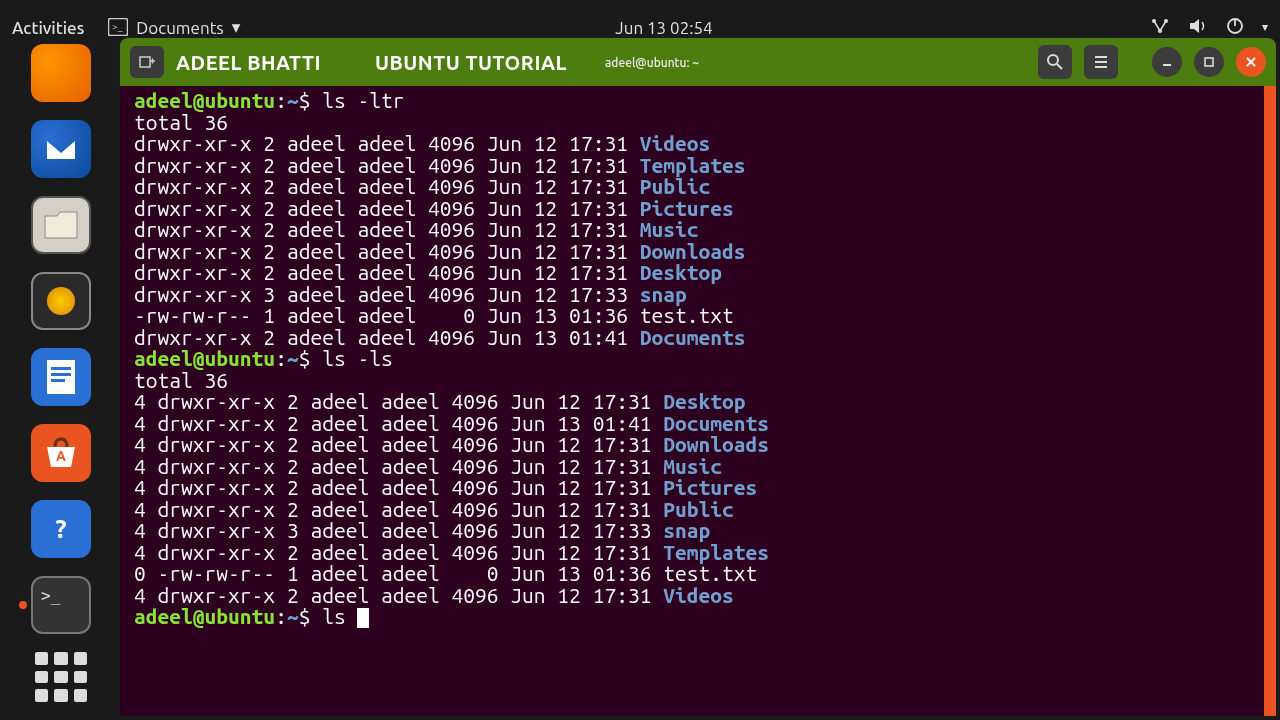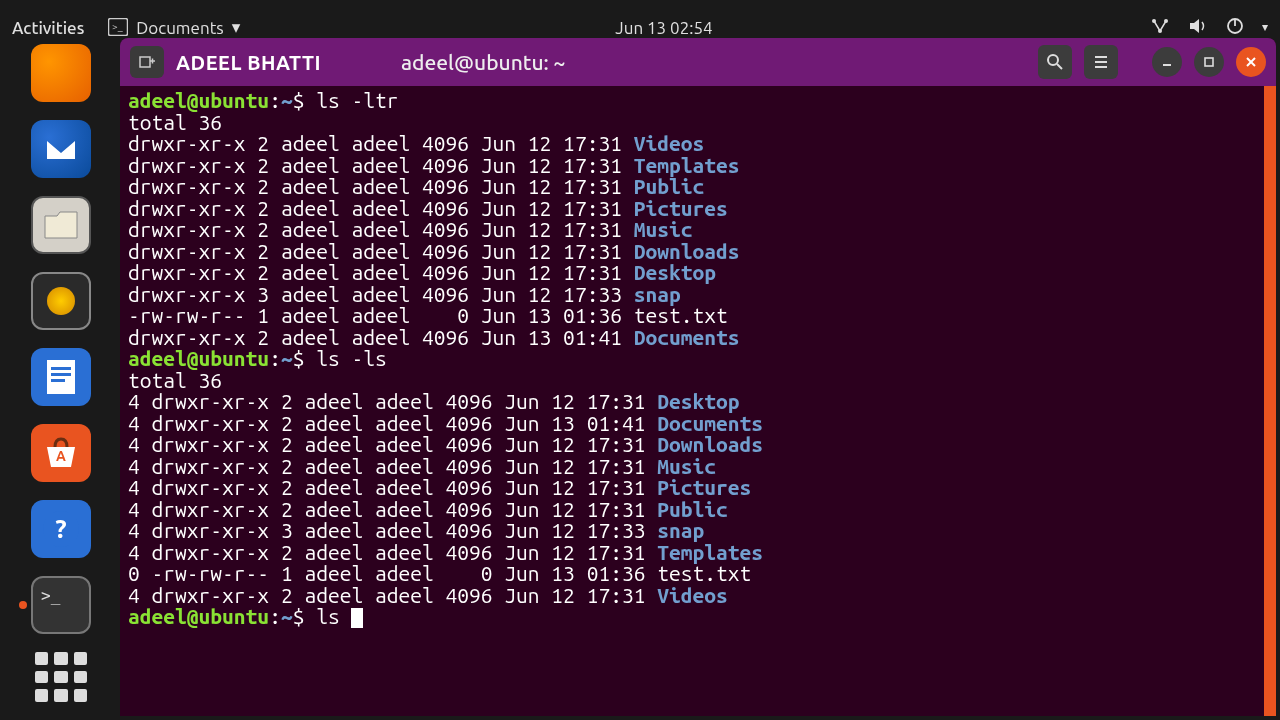--- a/index.html
+++ b/index.html
@@ -105,42 +105,42 @@
   top: 38px;
   bottom: 4px;
   background: #2c001e;
   border-radius: 8px 8px 0 0;
   overflow: hidden;
   display: flex;
   flex-direction: column;
 }
 .titlebar {
   height: 48px;
-  background: #701a75;
+  background: #4d7c0f;
   display: flex;
   align-items: center;
   padding: 0 10px;
   gap: 12px;
 }
 .tab-button {
   width: 34px; height: 32px;
   background: #3a3a3a;
   border-radius: 6px;
   display: flex; align-items: center; justify-content: center;
   color: #ccc;
 }
 .title-text {
   color: #fff;
   font-size: 20px;
   font-weight: 600;
   letter-spacing: 0.5px;
 }
 .title-info {
   color: #eee;
-  font-size: 21px;
+  font-size: 12px;
   font-weight: 500;
 }
 .title-spacer { flex: 1; }
 .win-btn {
   width: 34px; height: 34px;
   border-radius: 6px;
   background: #3c3c3c;
   display: flex; align-items: center; justify-content: center;
   color: #ddd;
 }
@@ -150,20 +150,21 @@
 .terminal-body {
   flex: 1;
   padding: 4px 8px;
   font-family: "Ubuntu Mono", "DejaVu Sans Mono", monospace;
   font-size: 21px;
   line-height: 21.5px;
   color: #ffffff;
   white-space: pre;
   overflow: hidden;
   position: relative;
+  margin-left: 6px;
 }
 .scrollbar {
   position: absolute;
   right: 0; top: 0; bottom: 0;
   width: 12px;
   background: #e95420;
 }
 .prompt-user { color: #8ae234; font-weight: bold; }
 .prompt-path { color: #729fcf; font-weight: bold; }
 .pwht { color: #ffffff; }
@@ -275,20 +276,21 @@
   <div class="titlebar">
     <div class="tab-button">
       <svg width="18" height="18" viewBox="0 0 18 18">
           <rect x="2" y="4" width="10" height="10" fill="none" stroke="#ccc" stroke-width="1.5"></rect>
           <line x1="12" y1="8" x2="17" y2="8" stroke="#ccc" stroke-width="1.5"></line>
           <line x1="14.5" y1="5.5" x2="14.5" y2="10.5" stroke="#ccc" stroke-width="1.5"></line>
         </svg>
     </div>
     <span class="title-text">ADEEL BHATTI</span>
     <span style="width:30px"></span>
+    <span class="title-text">UBUNTU TUTORIAL</span>
     <span style="width:14px"></span>
     <span class="title-info">adeel@ubuntu: ~</span>
     <div class="title-spacer"></div>
     <div class="win-btn">
       <svg width="18" height="18" viewBox="0 0 18 18">
           <circle cx="7" cy="7" r="5" fill="none" stroke="#ddd" stroke-width="2"></circle>
           <line x1="11" y1="11" x2="16" y2="16" stroke="#ddd" stroke-width="2"></line>
         </svg>
     </div>
     <div class="win-btn">

